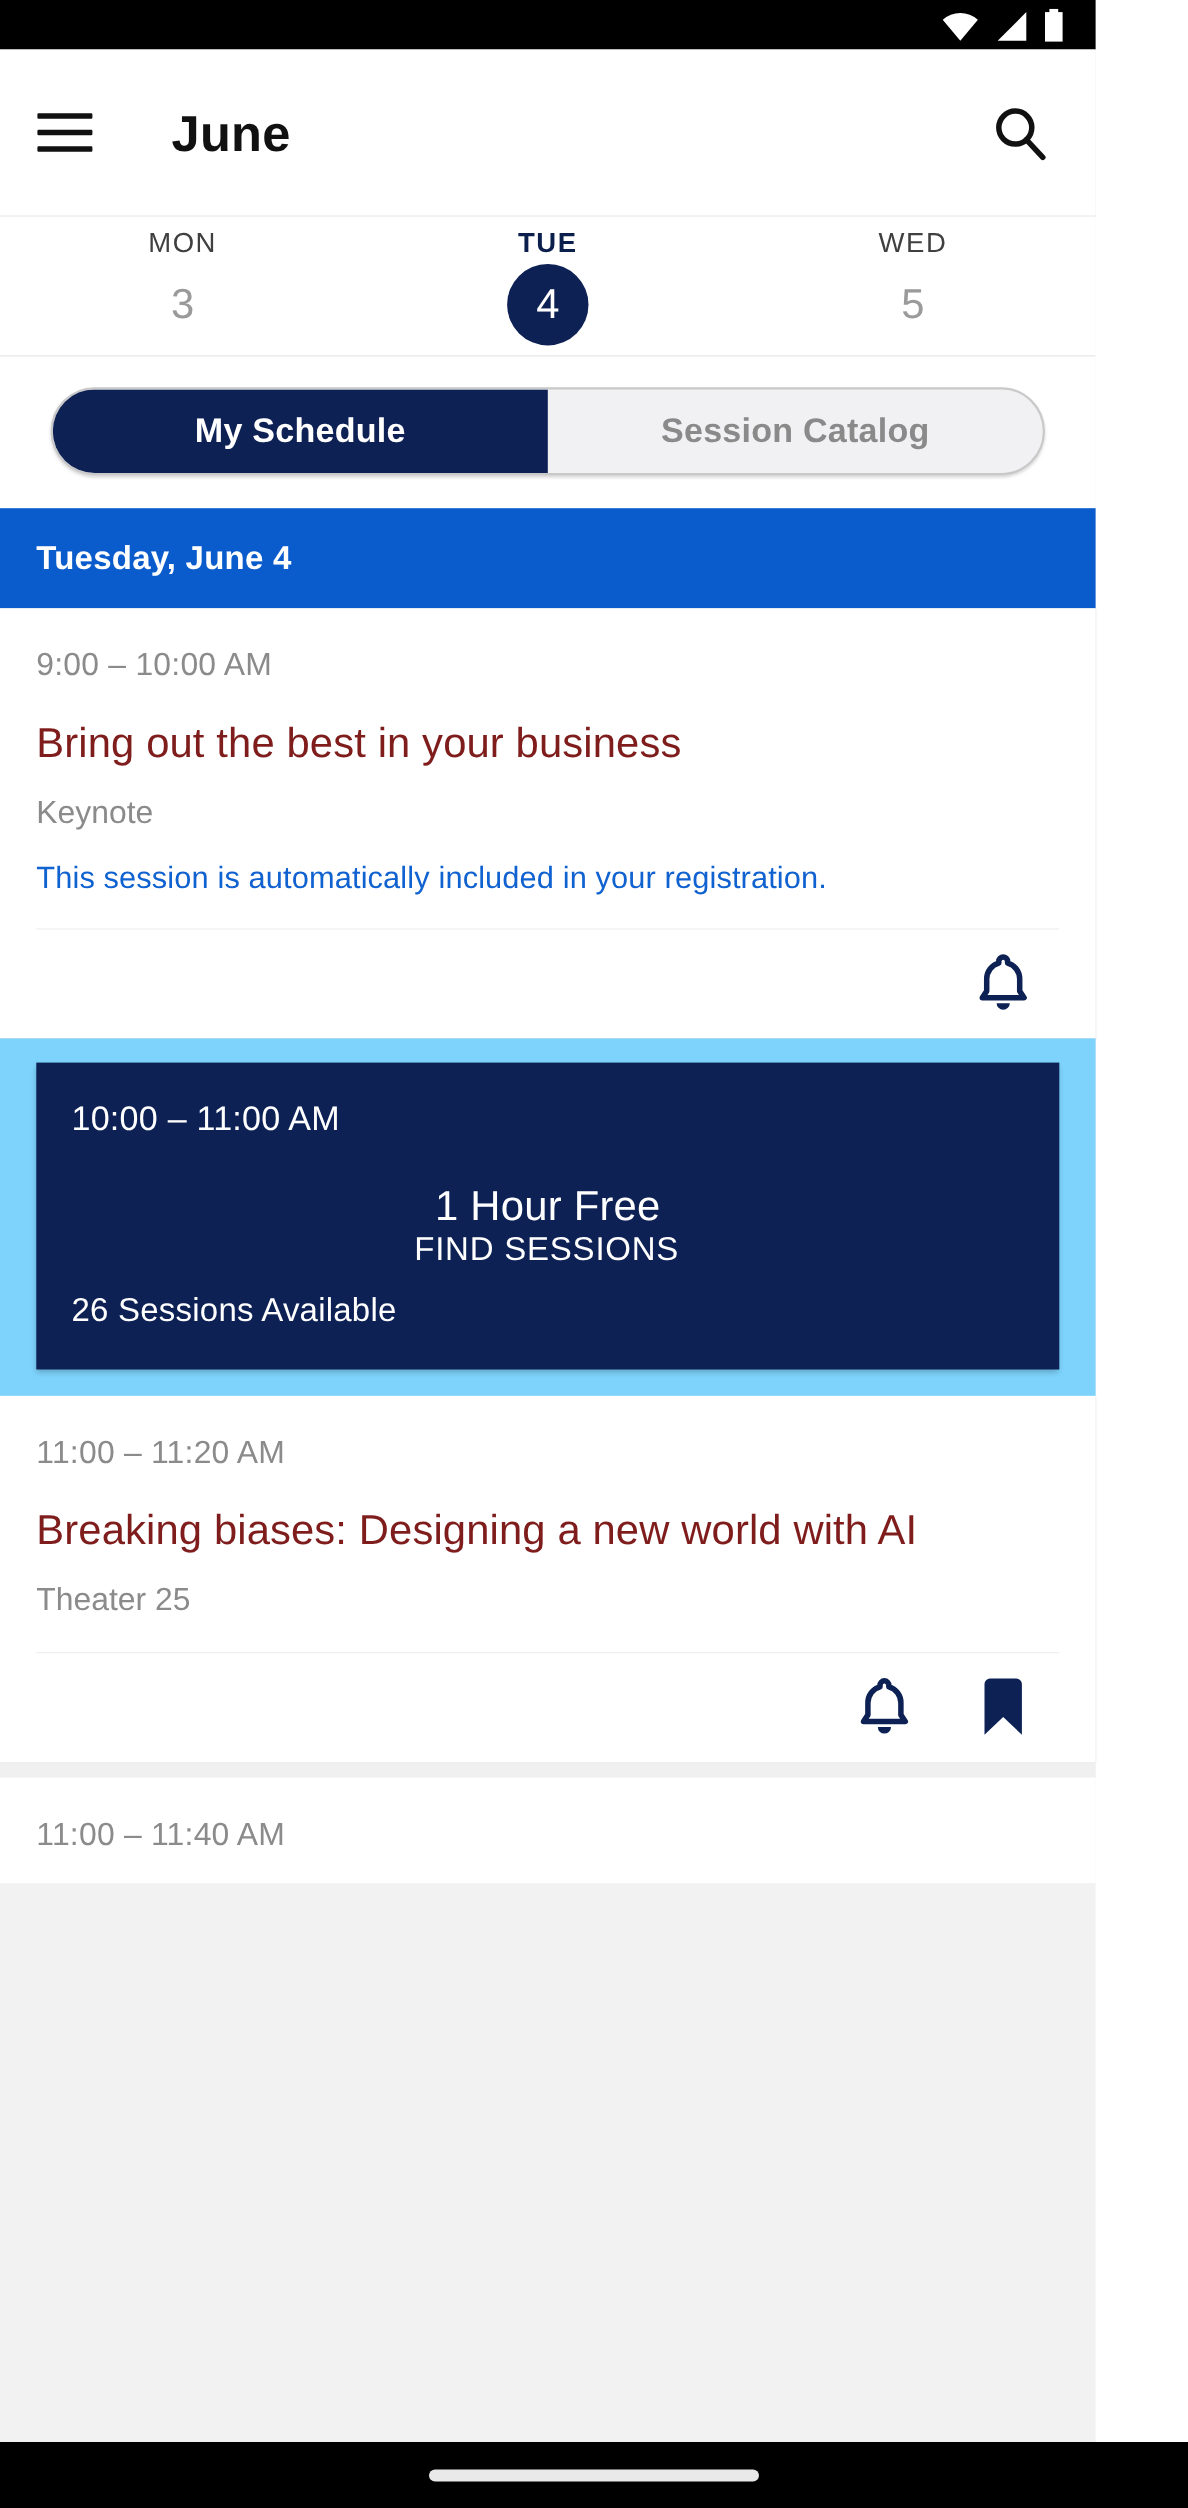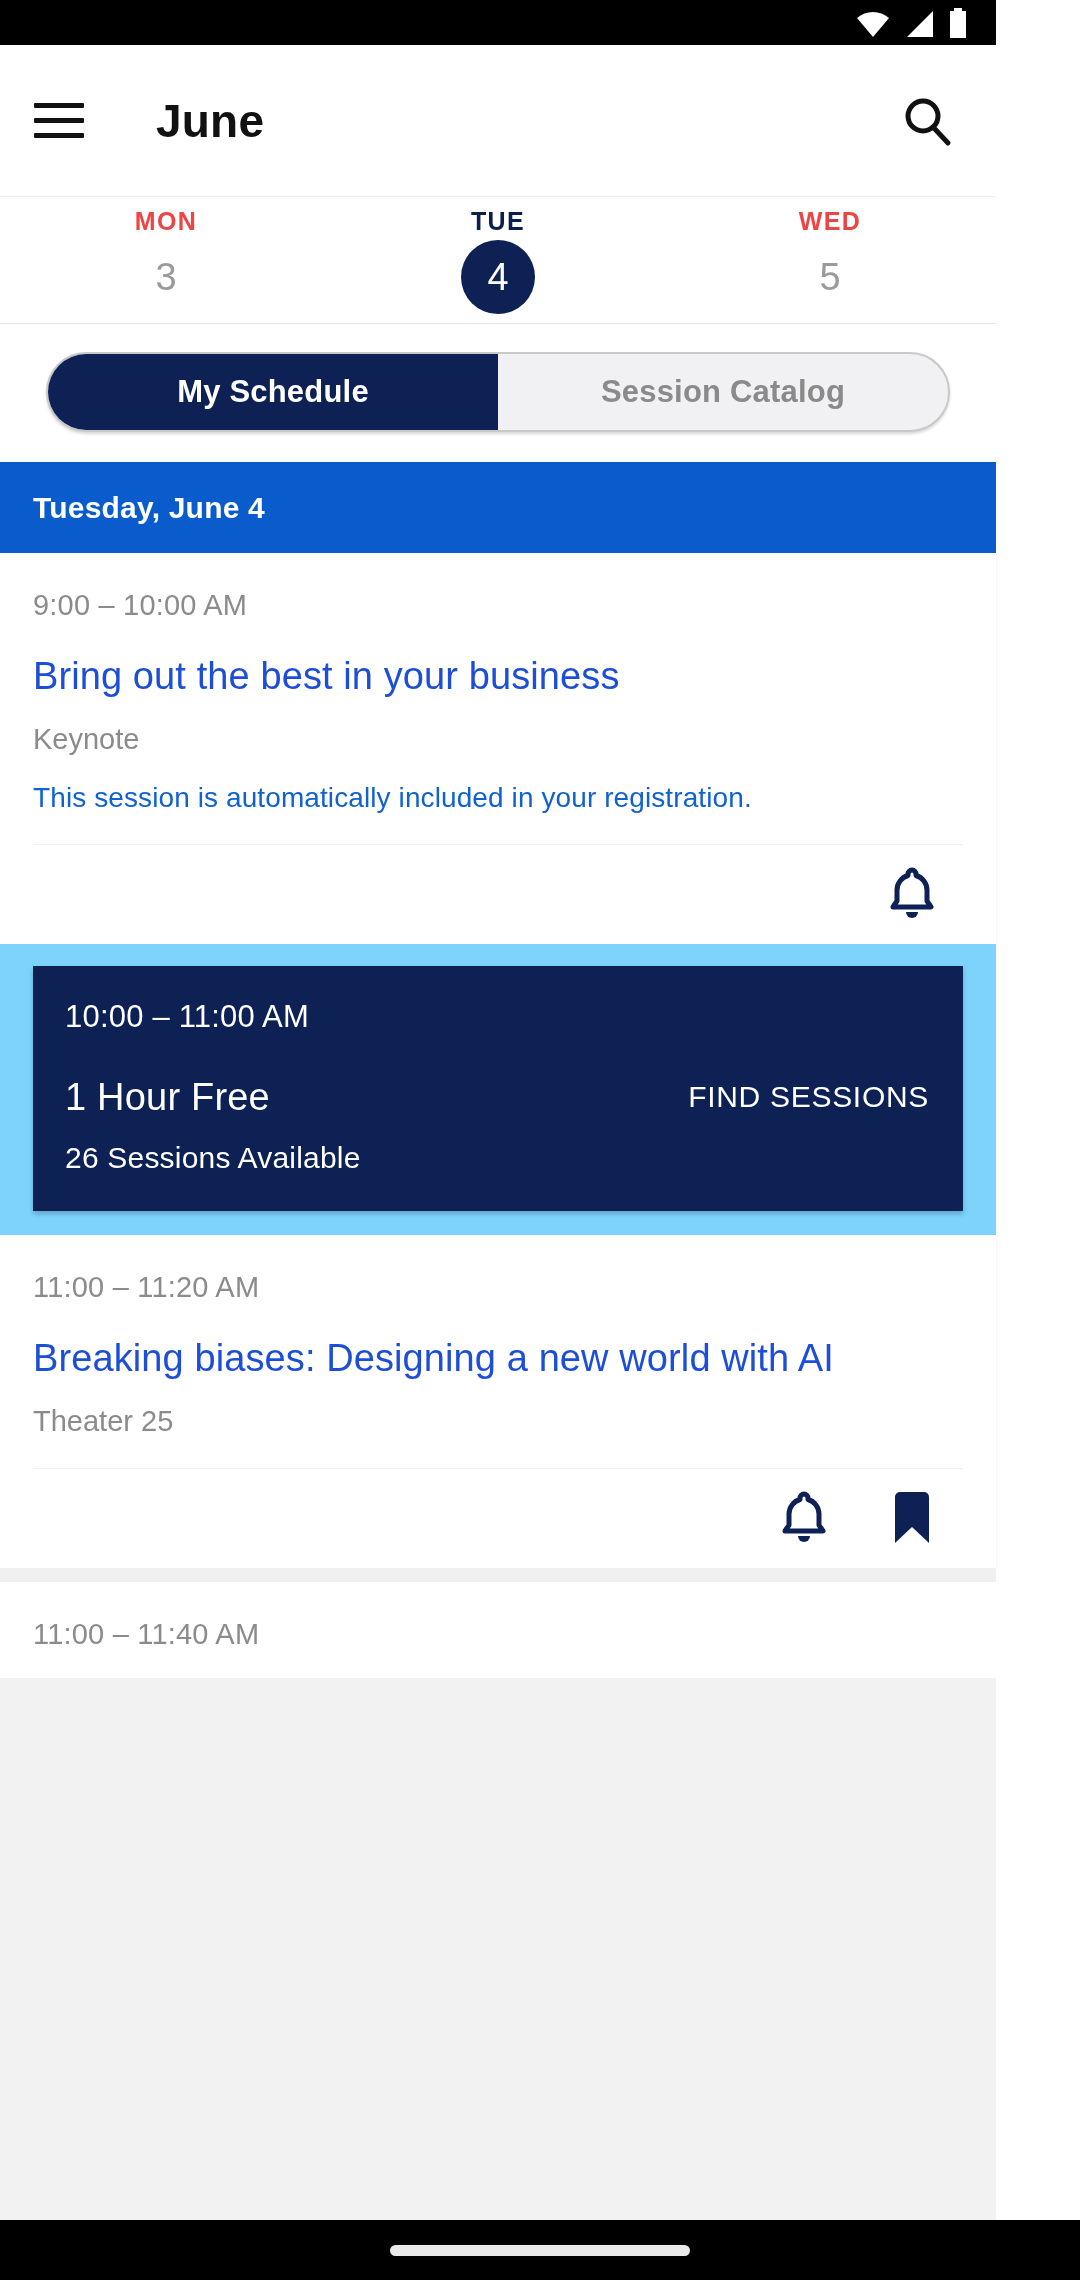--- a/index.html
+++ b/index.html
@@ -41,21 +41,21 @@
   .daystrip {
     background:#fff; height:128px; display:flex; align-items:stretch;
     border-top:1px solid #ececec;
     position:relative;
   }
   .daystrip::after{
     content:""; position:absolute; left:0; right:0; bottom:0; height:1px; background:#e6e6e6;
   }
   .day { flex:1 1 0; display:flex; flex-direction:column; align-items:center;
     justify-content:center; gap:4px; cursor:pointer; }
-  .day-name { font-size:25px; color:#ef4444; letter-spacing:1.4px;font-weight:bold; }
+  .day-name { font-size:25px; color:#404040; letter-spacing:1.4px; }
   .day.selected .day-name { color:#0b1f4d; font-weight:600; }
   .day-num {
     font-size:38px; color:#9a9a9a; width:74px; height:74px;
     display:flex; align-items:center; justify-content:center; border-radius:50%;
   }
   .day.selected .day-num { background:#0d2155; color:#fff; }
 
   
   .segwrap { background:#fff; padding:28px 46px 30px 46px; }
   .segment {
@@ -80,40 +80,40 @@
 
   
   .gap { height:14px; background:#f0f0f0; }
 
   .card {
     background:#fff; padding:36px 33px 0 33px;
     box-shadow:0 1px 2px rgba(0,0,0,.10);
   }
   .card-time { font-size:29px; color:#8b8b8b; letter-spacing:.2px; }
   .card-title {
-    font-size:38px; color:#1d4ed8; margin-top:32px; line-height:1.18;
+    font-size:38px; color:#7f1d1d; margin-top:32px; line-height:1.18;
     letter-spacing:.1px;
   }
   .card-sub { font-size:29px; color:#8b8b8b; margin-top:24px; }
   .card-note { font-size:28px; color:#1062d0; margin-top:26px; letter-spacing:.1px; }
   .card-actions {
     margin-top:30px; border-top:1px solid #eeeeee;
     height:100px; display:flex; align-items:center; justify-content:flex-end;
     gap:46px; padding-right:20px;
   }
   .icon-btn { width:62px; height:62px; display:flex; align-items:center; justify-content:center; cursor:pointer; }
 
   
   .freewrap { background:#7dd3fc; padding:22px 33px 24px 33px; }
   .freecard {
     background:#0d2155; color:#fff; padding:33px 32px 36px 32px;
     box-shadow:0 3px 5px rgba(0,0,0,.22);
   }
   .free-time { font-size:31px; letter-spacing:.2px; }
-  .free-row { display:flex; align-items:center; justify-content:space-between; margin-top:41px; }
+  .free-row { display:flex; align-items:center; justify-content:space-between; margin-top:41px;flex-direction:column; }
   .free-title { font-size:38px; letter-spacing:.2px; }
   .free-cta { font-size:30px; letter-spacing:.7px; cursor:pointer; padding-right:2px; }
   .free-avail { font-size:30px; margin-top:22px; letter-spacing:.2px; }
 
   
   .card-partial { background:#fff; padding:36px 33px 0 33px; height:96px; }
 
   
   .navbar {
     position:absolute; left:0; bottom:0; width:1080px; height:60px;

